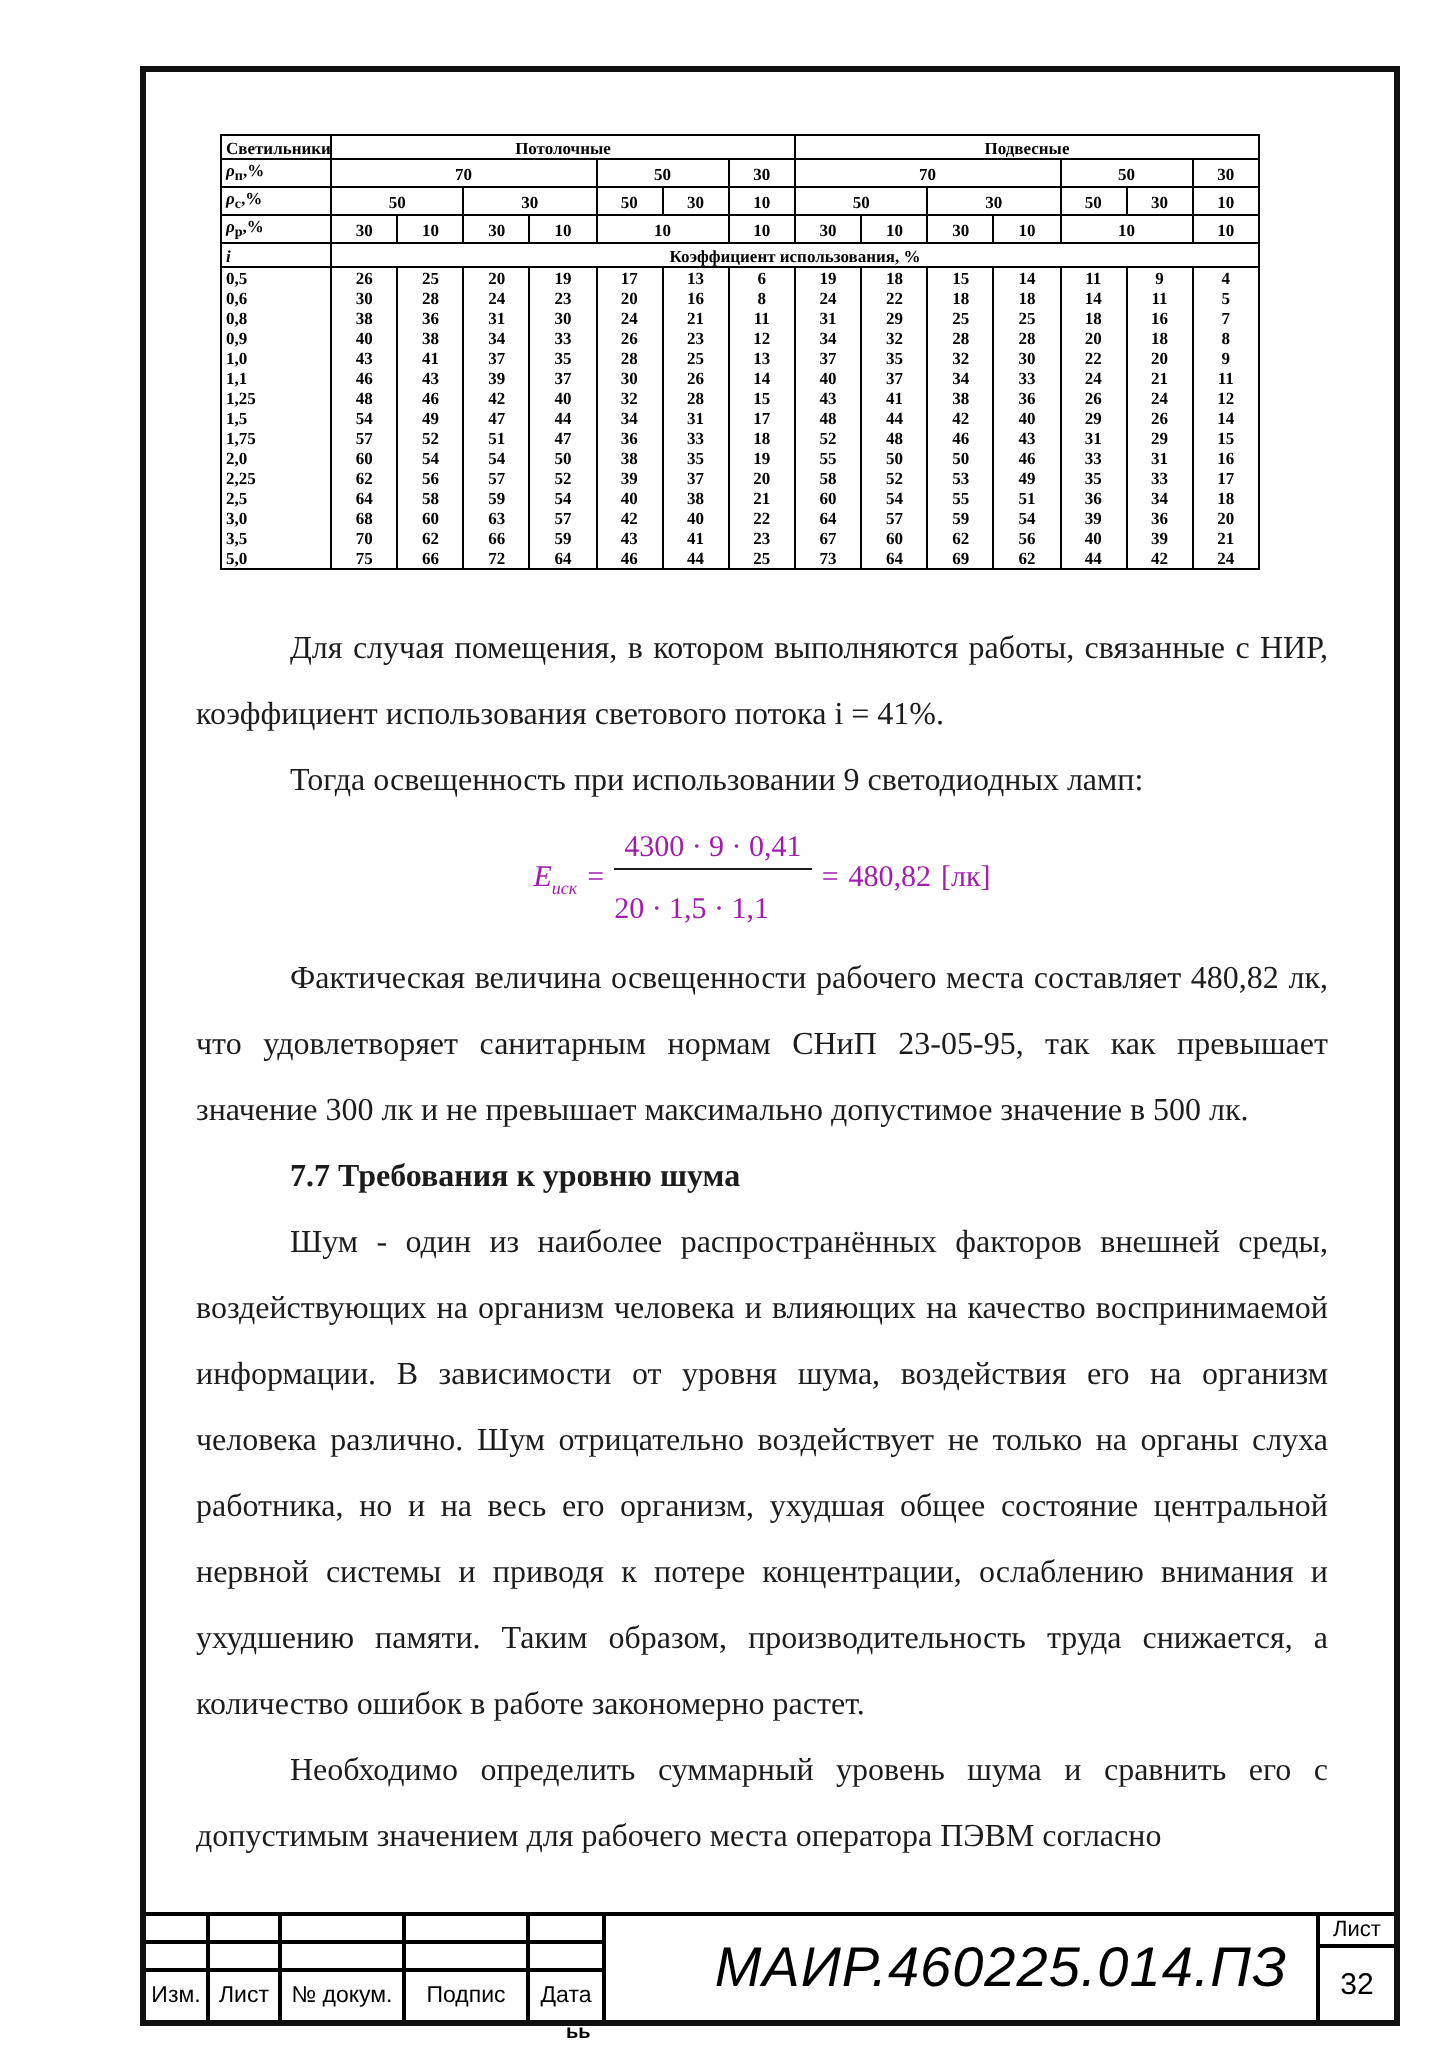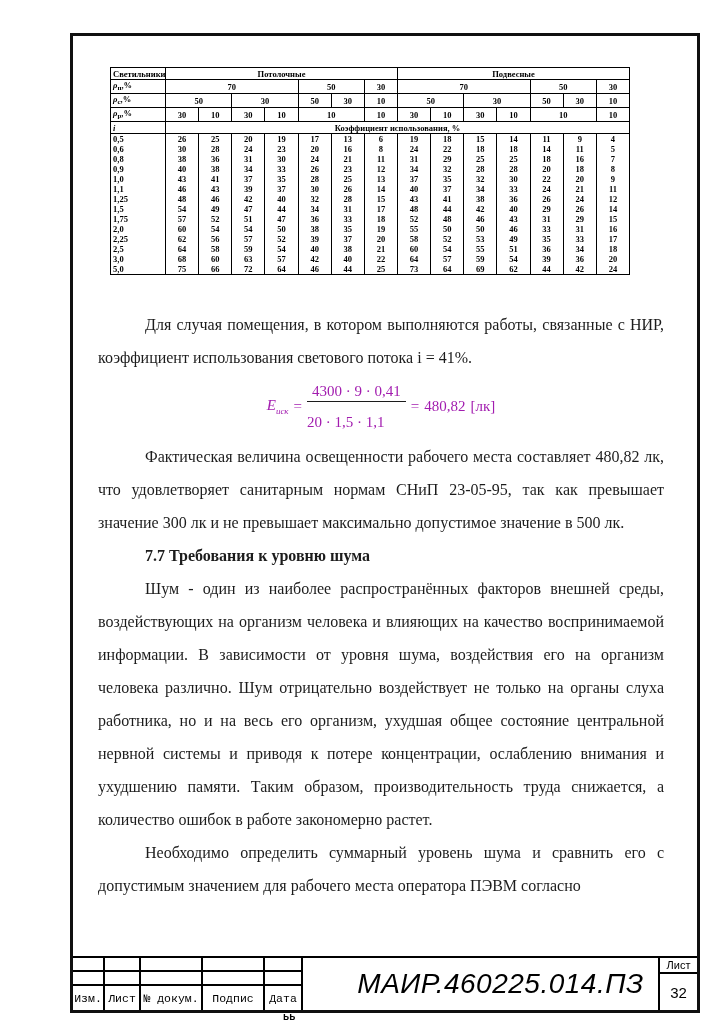--- a/index.html
+++ b/index.html
@@ -50,21 +50,21 @@
   .formula .ev{font-style:italic;}
 
   
   .stamp{
     position:absolute;left:0;bottom:0;width:624px;height:54px;
     border-top:2px solid #000;display:flex;box-sizing:border-box;background:#fff;
     font-family:"Liberation Sans", sans-serif;color:#000;
   }
   .stamp-grid{
     display:grid;grid-template-columns:32px 36px 62px 62px 38px;
-    grid-template-rows:14px 14px 1fr;width:230px;box-sizing:border-box;font-family:Liberation Mono, monospace;
+    grid-template-rows:14px 14px 1fr;width:230px;box-sizing:border-box;
   }
   .stamp-grid > div{
     border-right:2px solid #000;border-bottom:2px solid #000;box-sizing:border-box;
     display:flex;align-items:center;justify-content:center;
     font-size:11.5px;overflow:hidden;white-space:nowrap;
   }
   .stamp-grid > div:nth-child(n+11){border-bottom:none;}
   .stamp-doc{
     flex:1;border-right:2px solid #000;display:flex;align-items:center;justify-content:center;
     font-style:italic;font-size:28px;letter-spacing:0.5px;box-sizing:border-box;padding-left:40px;
@@ -352,20 +352,37 @@
             <td>22</td>
             <td>64</td>
             <td>57</td>
             <td>59</td>
             <td>54</td>
             <td>39</td>
             <td>36</td>
             <td>20</td>
           </tr>
           <tr>
+            <td class="tl">3,5</td>
+            <td>70</td>
+            <td>62</td>
+            <td>66</td>
+            <td>59</td>
+            <td>43</td>
+            <td>41</td>
+            <td>23</td>
+            <td>67</td>
+            <td>60</td>
+            <td>62</td>
+            <td>56</td>
+            <td>40</td>
+            <td>39</td>
+            <td>21</td>
+          </tr>
+          <tr>
             <td class="tl">5,0</td>
             <td>75</td>
             <td>66</td>
             <td>72</td>
             <td>64</td>
             <td>46</td>
             <td>44</td>
             <td>25</td>
             <td>73</td>
             <td>64</td>
@@ -373,20 +390,21 @@
             <td>62</td>
             <td>44</td>
             <td>42</td>
             <td>24</td>
           </tr>
         </tbody>
     </table>
 
     <div class="content">
       <p>Для случая помещения, в котором выполняются работы, связанные с НИР, коэффициент использования светового потока  i = 41%.</p>
+      <p>Тогда освещенность при использовании 9 светодиодных ламп:</p>
       <div class="formula">
         <span class="row">
           <span><span class="ev">E</span><sub>иск</sub></span>
           <span>=</span>
           <span class="frac">
             <span class="num">4300 · 9 · 0,41</span>
             <span class="den">20 · 1,5 · 1,1</span>
           </span>
           <span>=</span>
           <span>480,82</span>

